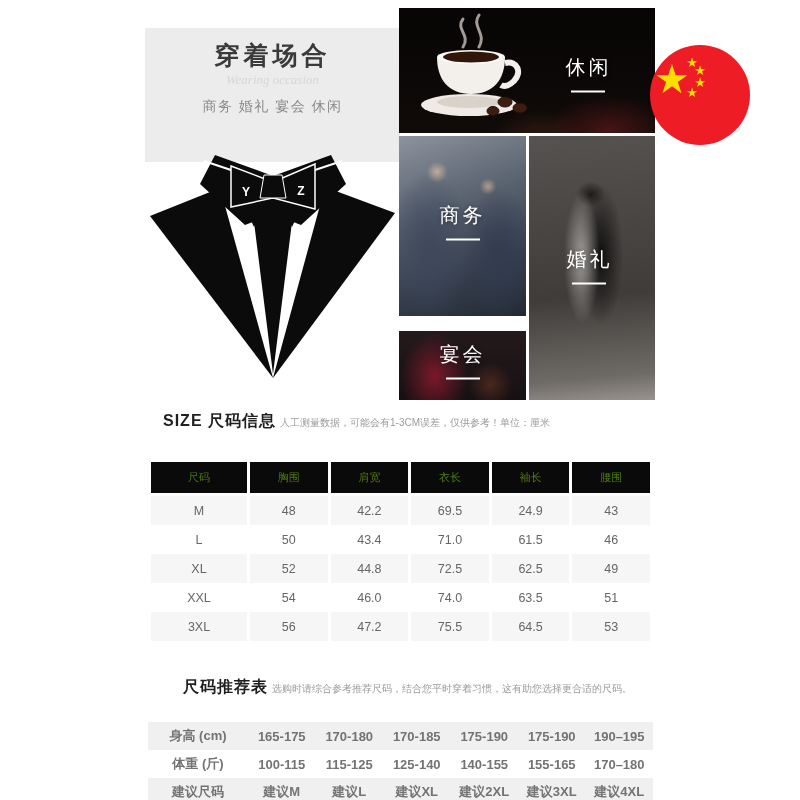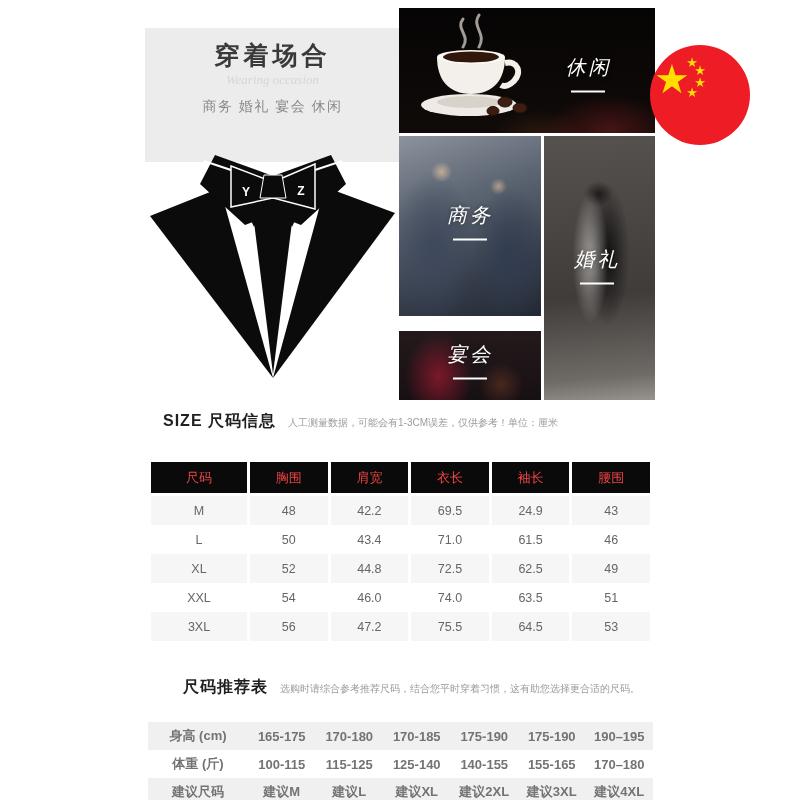--- a/index.html
+++ b/index.html
@@ -19,62 +19,62 @@
 
   
   .collage{position:absolute;left:399px;top:8px;width:256px;height:392px;
            display:flex;flex-direction:column;gap:3px;}
   .c-top{position:relative;height:125px;
          background:
            radial-gradient(ellipse 90px 50px at 82% 98%, rgba(125,30,32,.5), transparent 70%),
            radial-gradient(ellipse 70px 40px at 55% 104%, rgba(95,48,26,.4), transparent 70%),
            linear-gradient(#060404,#100b09);}
   .c-bottom{position:relative;flex:1;display:flex;gap:3px;}
-  .c-left{width:142px;display:flex;flex-direction:column;gap:15px;}
+  .c-left{width:127px;display:flex;flex-direction:column;gap:15px;}
   .blk{position:relative;overflow:hidden;}
   .photo-business{height:180px;
          background:
            radial-gradient(circle 15px at 30% 20%, rgba(222,190,160,.75), transparent 70%),
            radial-gradient(circle 12px at 70% 28%, rgba(214,180,150,.7), transparent 70%),
            radial-gradient(ellipse 52px 95px at 24% 62%, rgba(62,72,92,.95), transparent 80%),
            radial-gradient(ellipse 46px 85px at 78% 66%, rgba(50,60,80,.95), transparent 80%),
            linear-gradient(160deg,#8d939e 0%,#5d6673 35%,#343c4a 75%,#232933 100%);}
   .photo-banquet{flex:1;
          background:
            radial-gradient(ellipse 45px 58px at 28% 66%, rgba(140,25,45,.85), transparent 75%),
            radial-gradient(ellipse 30px 30px at 72% 78%, rgba(120,60,40,.5), transparent 75%),
            linear-gradient(#241a1c,#171013);}
   .photo-wedding{flex:1;
          background:
            radial-gradient(ellipse 24px 88px at 42% 46%, rgba(236,233,229,.55), transparent 75%),
            radial-gradient(ellipse 30px 95px at 57% 45%, rgba(12,12,12,.92), transparent 75%),
            radial-gradient(ellipse 18px 16px at 49% 22%, rgba(25,22,20,.9), transparent 80%),
            linear-gradient(175deg,#565250 0%,#403c3a 60%,#6e6a65 90%,#98938d 100%); padding-left: 12px;}
 
-  .scene-label{position:absolute;transform:translate(-50%,-50%);text-align:left;color:#fff;font-style:italic;}
+  .scene-label{position:absolute;transform:translate(-50%,-50%);text-align:left;color:#fff;}
   .scene-label .txt{font-size:20px;letter-spacing:3px;white-space:nowrap;
                     text-shadow:0 0 5px rgba(0,0,0,.45);}
   .scene-label .rule{width:34px;height:2px;background:#fff;margin:10px auto 0;}
 
   .coffee-svg{position:absolute;left:2px;top:5px;width:142px;height:118px;}
 
   
   .flag{position:absolute;left:650px;top:45px;width:100px;height:100px;}
 
   
-  .sec-heading{position:absolute;display:flex;align-items:baseline;gap:12px;white-space:nowrap;}
+  .sec-heading{position:absolute;display:flex;align-items:baseline;gap:4px;white-space:nowrap;}
   .sec-heading h2{margin:0;font-size:16px;font-weight:bold;color:#1f1f1f;letter-spacing:1px;}
   .sec-heading .note{font-size:10px;color:#9b9b9b;}
   .head-size{left:163px;top:411px;}
   .head-rec{left:183px;top:677px;}
 
   
   .size-table{position:absolute;left:148px;top:462px;width:505px;
               border-collapse:separate;border-spacing:3px 0;table-layout:fixed;}
-  .size-table th{background:#0a0a0a;color:#ef4444;font-size:13px;font-weight:500;
+  .size-table th{background:#0a0a0a;color:#4d7c0f;font-size:11px;font-weight:500;
                  height:29px;border-bottom:3px solid #fff;}
   .size-table td{height:27px;text-align:center;font-size:12.5px;color:#666;}
   .size-table tbody tr:nth-child(odd) td{background:#f6f6f6;}
 
   
   .rec-table{position:absolute;left:148px;top:722px;width:505px;
              border-collapse:collapse;table-layout:fixed;}
   .rec-table td{height:26px;text-align:center;font-size:13px;color:#737373;font-weight:bold;}
   .rec-table tr:nth-child(odd){background:#f0f0f0;}
 </style>

